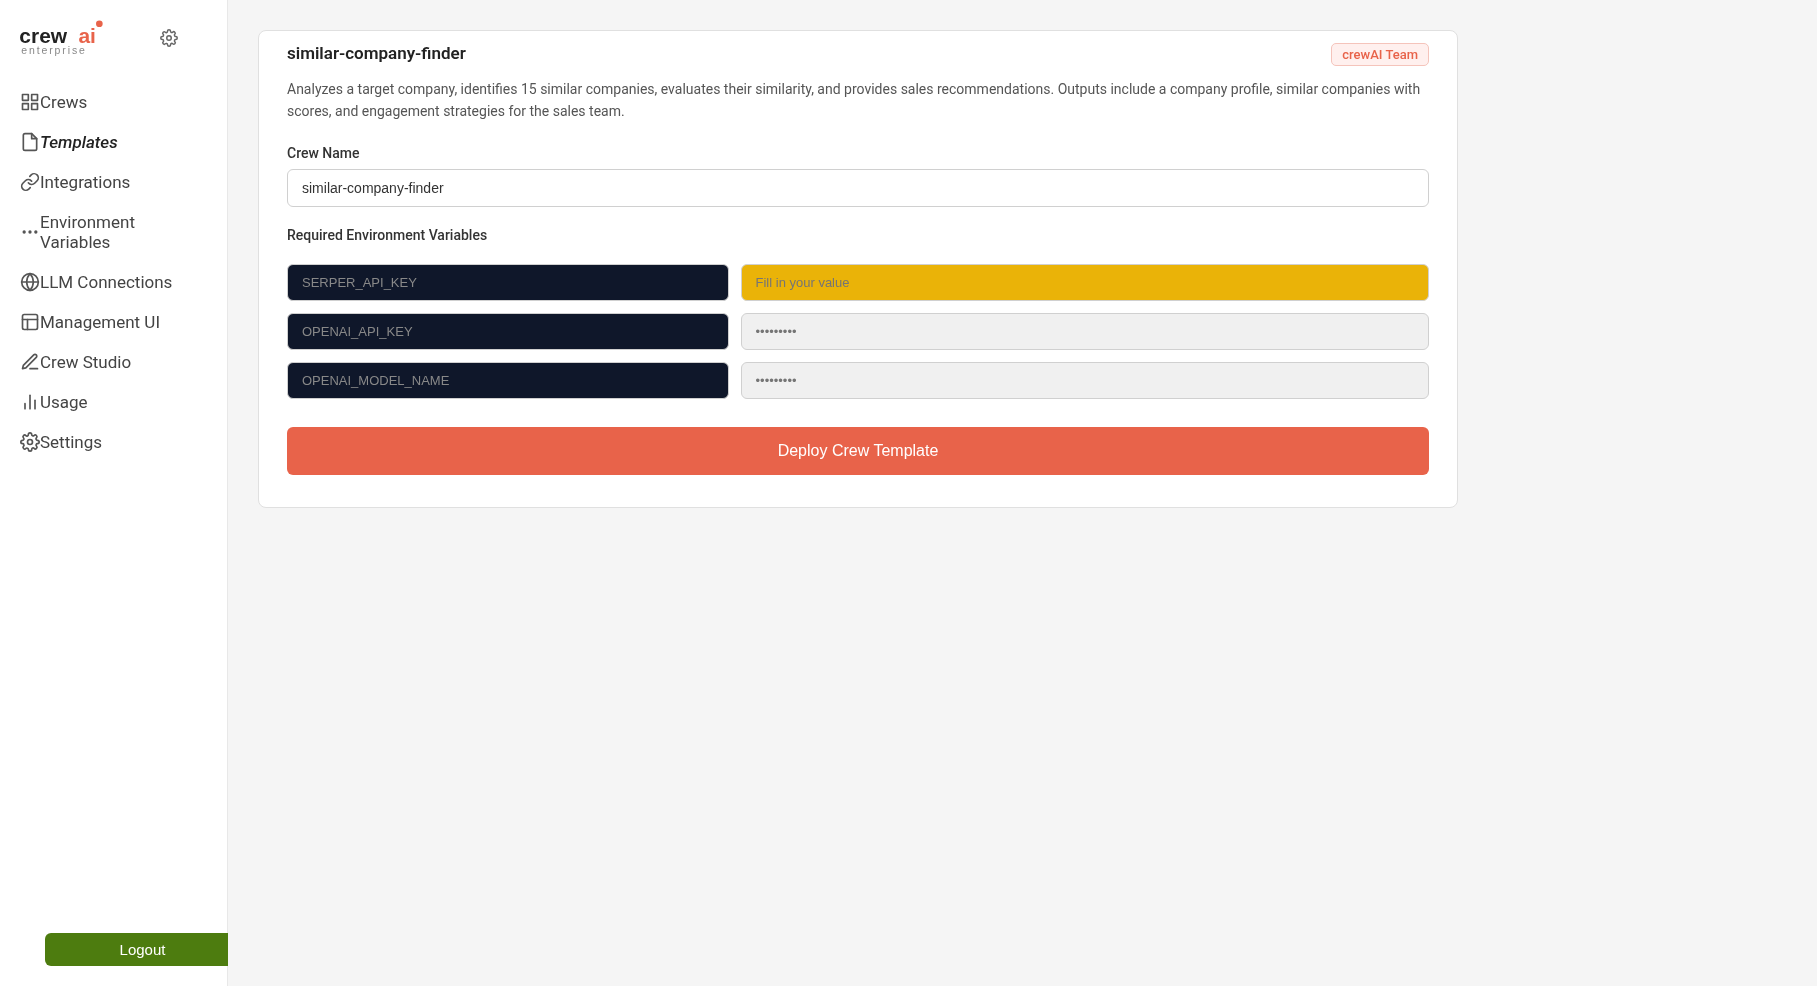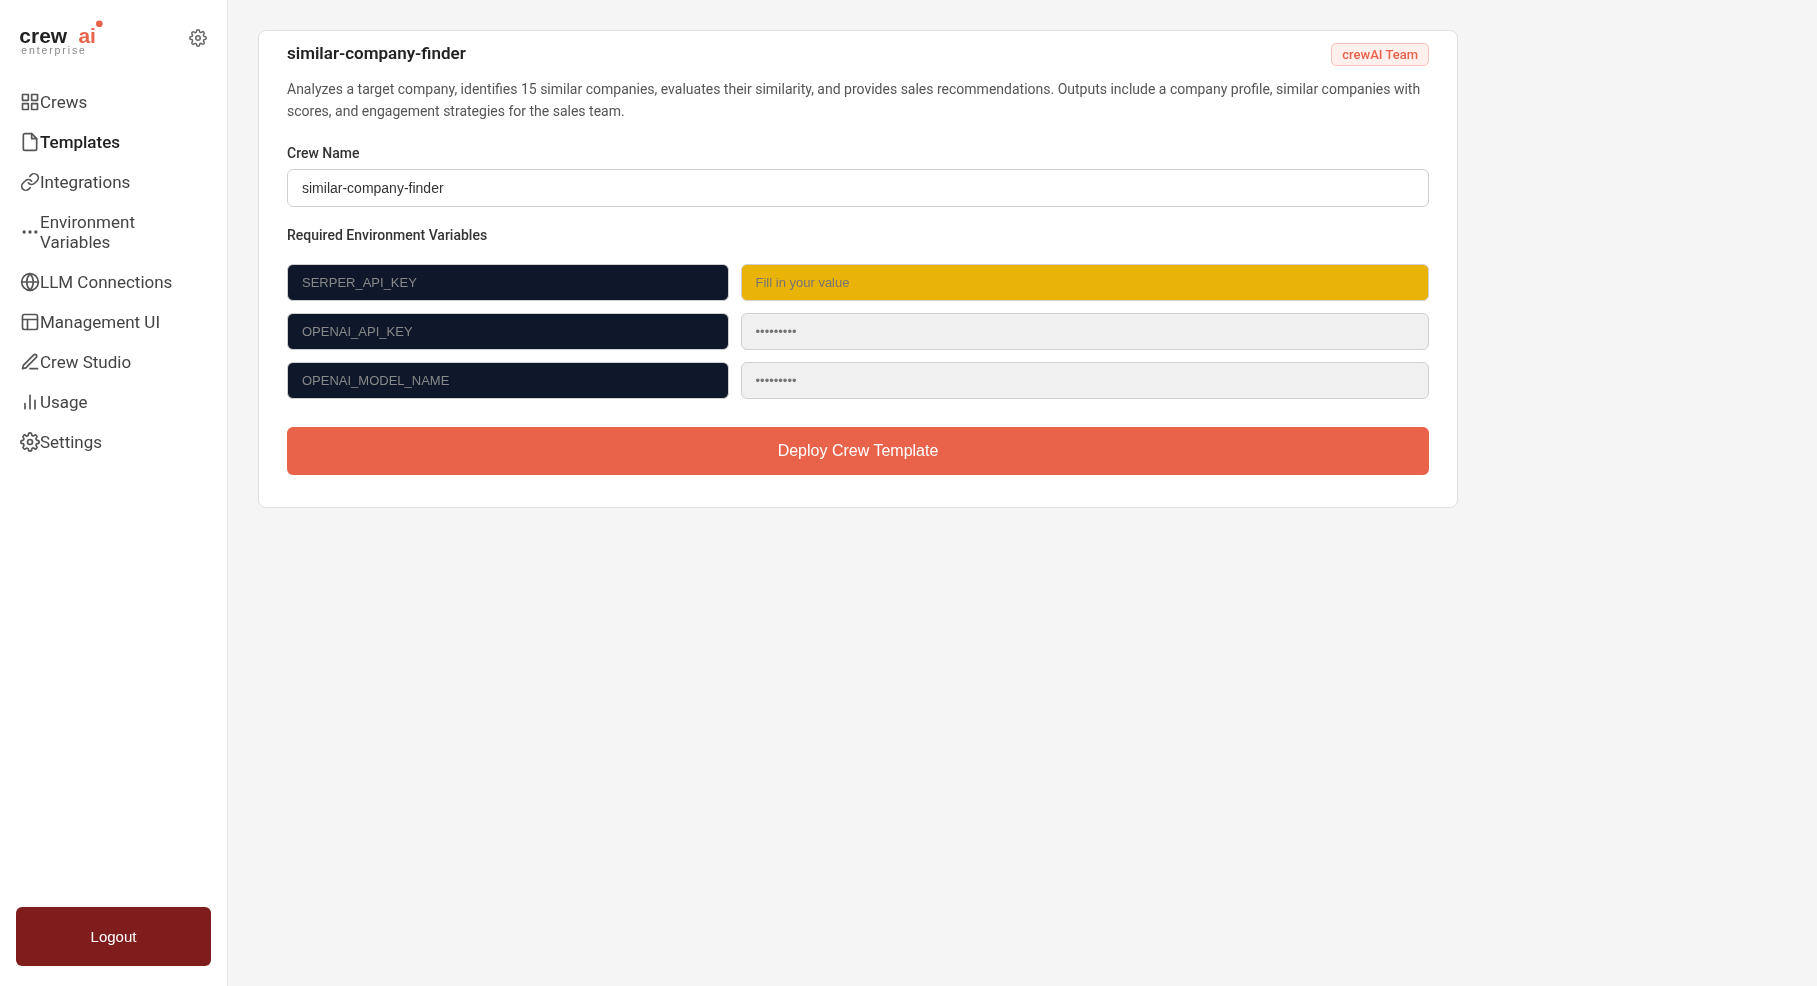--- a/index.html
+++ b/index.html
@@ -25,21 +25,20 @@
       display: flex;
       flex-direction: column;
       height: 100vh;
       padding: 0;
     }
 
     .sidebar-logo {
       padding: 18px 16px 16px 16px;
       display: flex;
       align-items: center;
-      justify-content: space-between;
     }
 
     .logo-svg {
       width: 140px;
       height: 40px;
     }
 
     .gear-icon-btn {
       background: none;
       border: none;
@@ -65,20 +64,21 @@
       font-size: 17px;
       font-weight: 400;
       text-decoration: none;
       border-radius: 0;
       transition: background 0.15s;
     }
 
     .nav-item.active {
       color: #222;
       font-weight: 500;
+      font-style: italic;
     }
 
     .nav-icon {
       width: 20px;
       height: 20px;
       display: flex;
       align-items: center;
       justify-content: center;
       color: #555;
       flex-shrink: 0;
@@ -88,28 +88,29 @@
       width: 20px;
       height: 20px;
     }
 
     .sidebar-footer {
       padding: 20px 16px;
     }
 
     .logout-btn {
       width: 100%;
-      background: #7f1d1d;
+      background: #4d7c0f;
       color: white;
       border: none;
       border-radius: 6px;
-      padding: 21px 0;
+      padding: 8px 0;
       font-size: 15px;
       font-weight: 500;
       cursor: pointer;
+      margin-left: 29px;
     }
 
     
     .main {
       flex: 1;
       overflow-y: auto;
       background: #f5f5f5;
       padding: 30px;
     }
 

